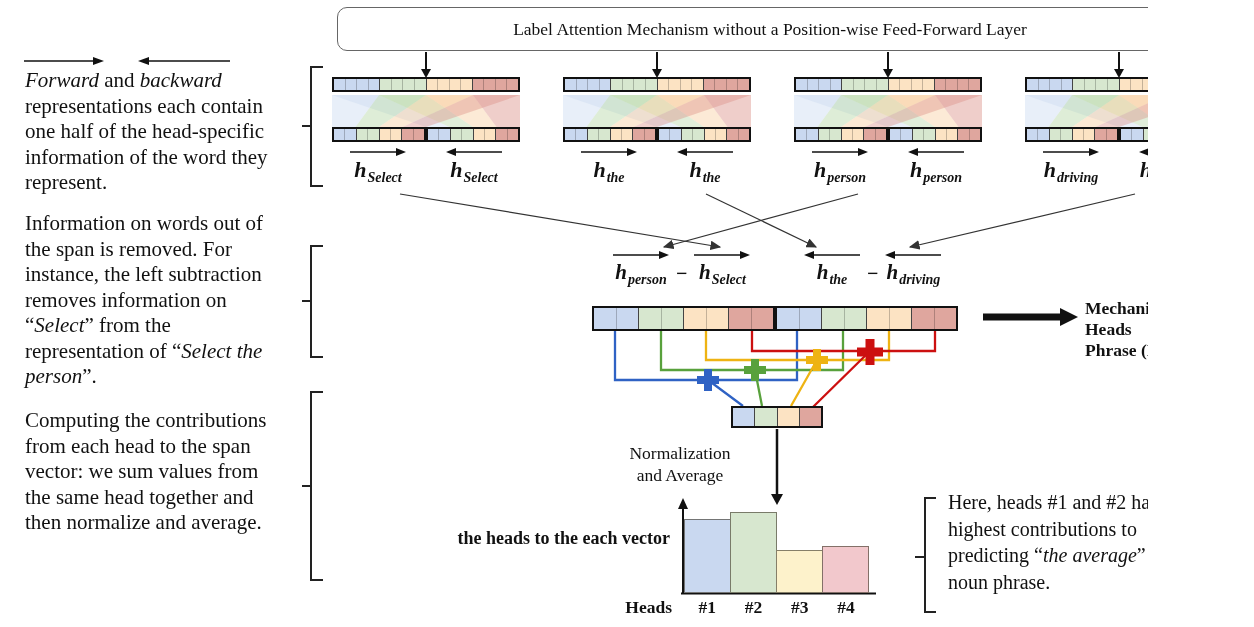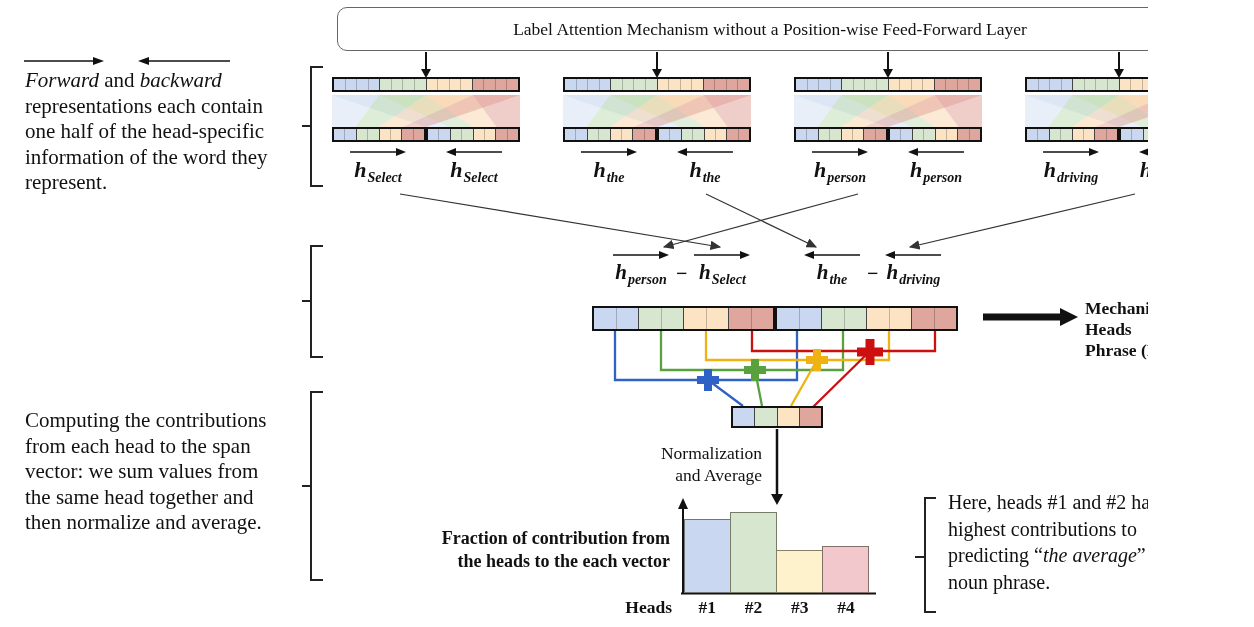--- a/index.html
+++ b/index.html
@@ -40,21 +40,21 @@
   .note-3{left:25px;top:408px;width:246px;}
   .right-note{position:absolute;left:948px;top:489px;width:262px;font-size:20px;line-height:26.5px;}
   .em{font-style:italic;}
   .fw-arrow{position:absolute;left:-2px;top:0;}
   .bw-arrow{position:absolute;left:112px;top:0;}
 
   .span-label{position:absolute;left:288px;top:302px;width:296px;text-align:right;
               font-weight:bold;font-size:17.5px;line-height:21px;}
   .span-label .l2{font-style:italic;}
   .pred-label{position:absolute;left:1085px;top:298px;font-weight:bold;font-size:17.5px;line-height:21px;}
-  .norm-label{position:absolute;left:598px;top:442px;width:164px;text-align:right;
+  .norm-label{position:absolute;left:598px;top:442px;width:164px;text-align:center;
               font-size:17.5px;line-height:22px;}
 
   .chart{position:absolute;left:684px;top:501px;width:190px;height:92px;}
   .chart .bar{position:absolute;bottom:0;width:47px;box-sizing:border-box;border:1.2px solid rgba(70,65,50,.65);}
   .chart .bar:nth-child(1){left:0;}
   .chart .bar:nth-child(2){left:46px;}
   .chart .bar:nth-child(3){left:92px;}
   .chart .bar:nth-child(4){left:138px;}
   .ticks{position:absolute;left:684px;top:597px;width:185px;display:flex;font-weight:bold;font-size:17.5px;}
   .ticks span{flex:1;text-align:center;}
@@ -155,20 +155,23 @@
       <line x1="1" y1="5" x2="72" y2="5" stroke="#111" stroke-width="1.6"></line>
         <path d="M70,1 L81,5 L70,9 z" fill="#111"></path>
     </svg>
     <svg class="bw-arrow" width="94" height="10">
       <line x1="11" y1="5" x2="93" y2="5" stroke="#111" stroke-width="1.6"></line>
         <path d="M12,1 L1,5 L12,9 z" fill="#111"></path>
     </svg>
     <span class="em">Forward</span><span> and </span><span class="em">backward</span><span> representations each contain one half of the head-specific information of the word they represent.</span>
   </div>
 
+  <div class="note note-2">
+    <span>Information on words out of the span is removed. For instance, the left subtraction removes information on “</span><span class="em">Select</span><span>” from the representation of “</span><span class="em">Select the person</span><span>”.</span>
+  </div>
 
   <div class="note note-3">
     <span>Computing the contributions from each head to the span vector: we sum values from the same head together and then normalize and average.</span>
   </div>
 
   <div class="unit" style="left:332px">
     <div class="cellbar bar-top">
         <span class="cell" style="background: rgb(201, 216, 240);"></span>
         <span class="cell" style="background: rgb(201, 216, 240); border-left: 1px solid rgba(0, 0, 0, 0.22);"></span>
         <span class="cell" style="background: rgb(201, 216, 240); border-left: 1px solid rgba(0, 0, 0, 0.22);"></span>
@@ -452,21 +455,20 @@
       <span class="cell" style="background: rgb(252, 227, 195); border-left: 1.3px solid rgb(68, 68, 68);"></span>
       <span class="cell" style="background: rgb(223, 166, 158); border-left: 1.3px solid rgb(68, 68, 68);"></span>
     </div>
 
   <div class="norm-label">
     <div>Normalization</div>
     <div>and Average</div>
   </div>
 
   <div class="chart-title">
-    <div>Fraction of contribution from</div>
     <div>the heads to the each vector</div>
   </div>
   <div class="chart">
     <div class="bar" style="height: 74px; background: rgb(201, 216, 240);"></div>
     <div class="bar" style="height: 81px; background: rgb(215, 231, 207);"></div>
     <div class="bar" style="height: 43px; background: rgb(253, 242, 203);"></div>
     <div class="bar" style="height: 47px; background: rgb(242, 200, 204);"></div>
   </div>
   <div class="heads-label">Heads</div>
   <div class="ticks">

